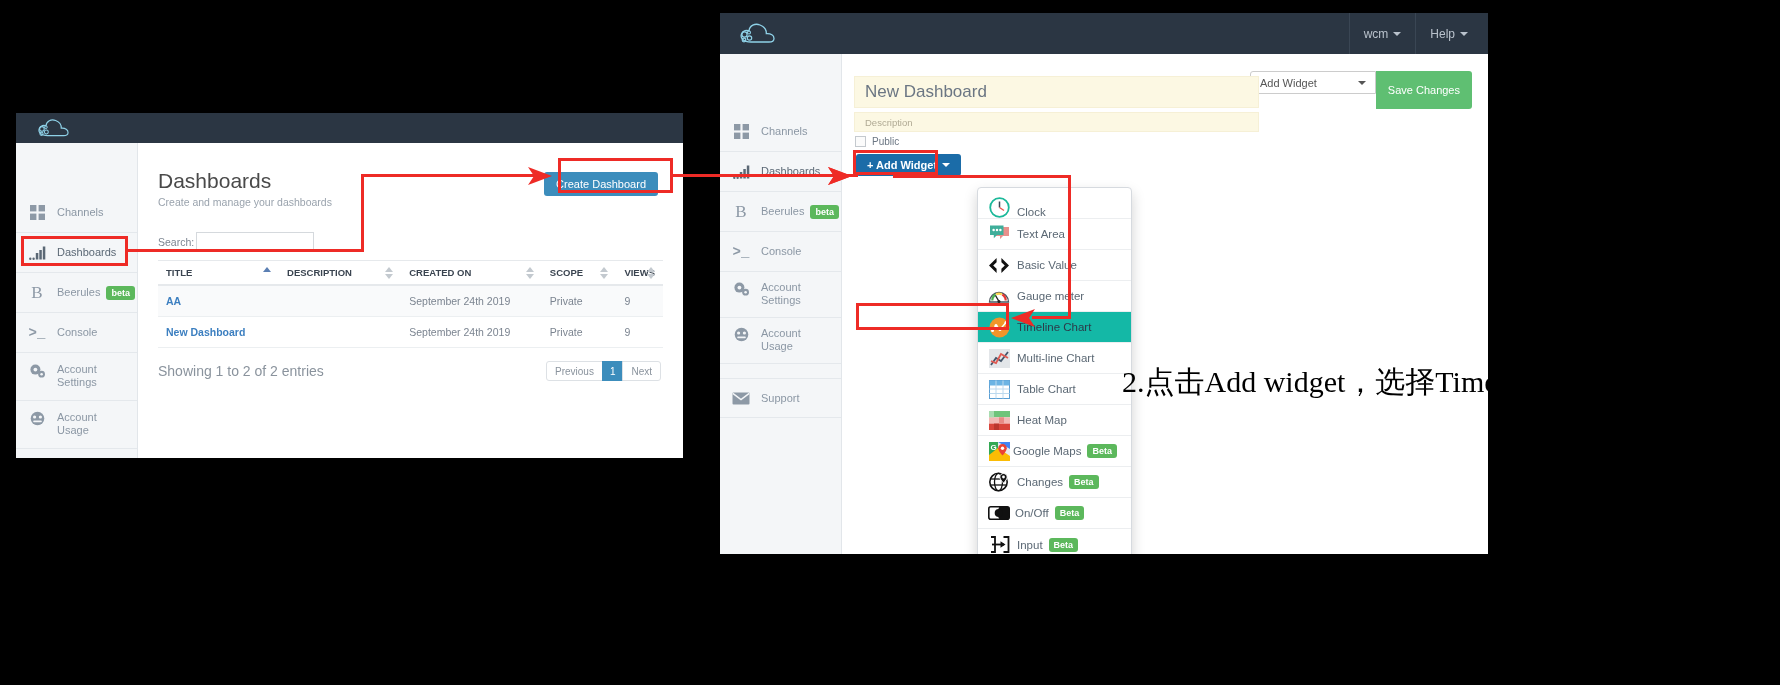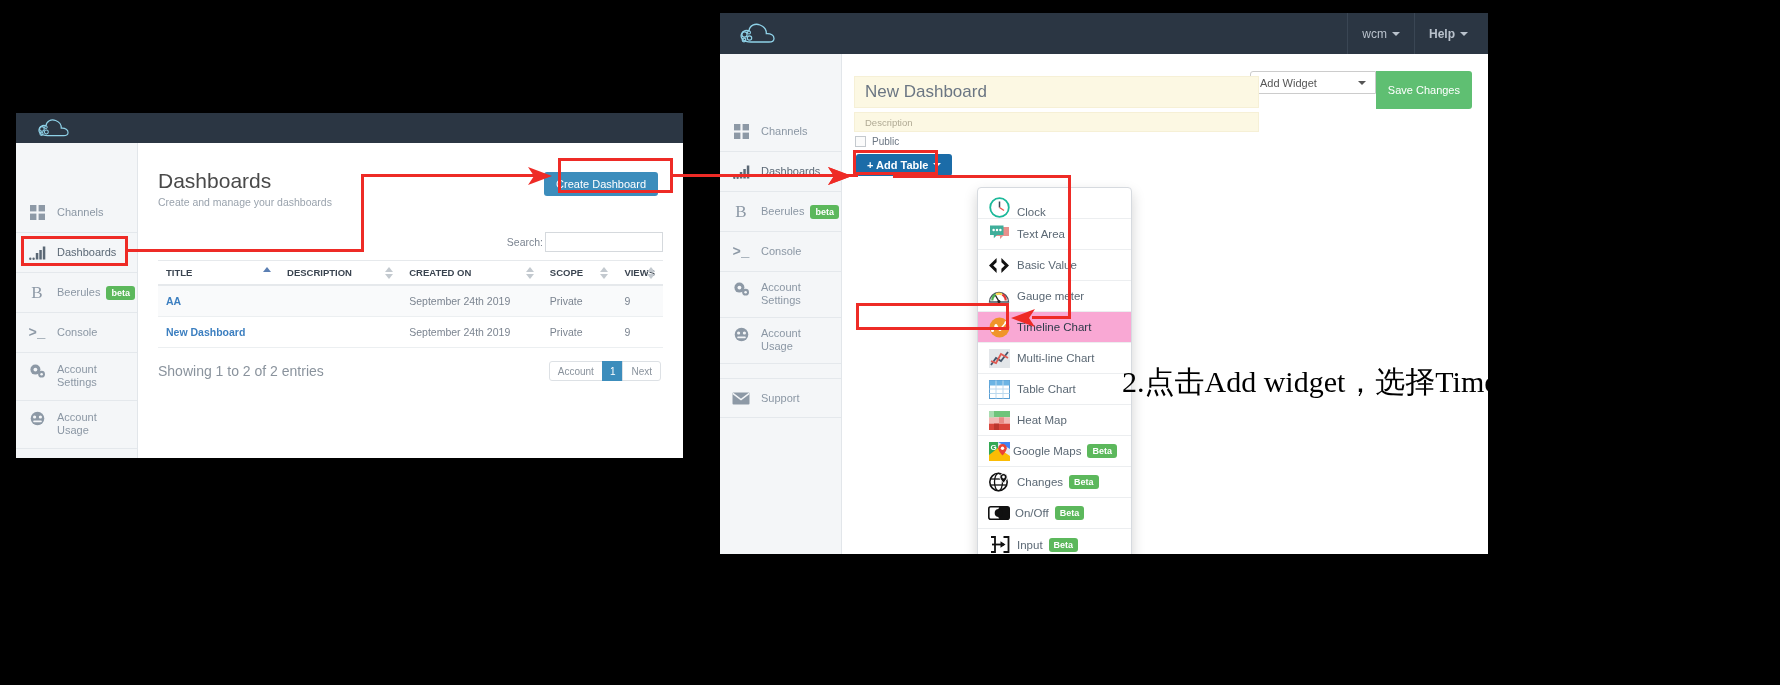--- a/index.html
+++ b/index.html
@@ -70,21 +70,21 @@
   table.dt td.link { color:#3c7fc0; font-weight:bold; }
   table.dt tr.odd td { background:#f9fafb; }
   .sortarrows { position:absolute; right:8px; top:50%; transform:translateY(-50%);
                 display:flex; flex-direction:column; gap:2px; }
   .sortarrows i { display:block; width:0;height:0; border-left:4px solid transparent;
                   border-right:4px solid transparent; }
   .sortarrows i.up { border-bottom:5px solid #c3c9cf; }
   .sortarrows i.dn { border-top:5px solid #c3c9cf; }
   .sortarrows.active i.up { border-bottom-color:#5b7fb3; }
 
-  .search-row { display:flex; align-items:center; justify-content:flex-end; }
+  .search-row { display:flex; align-items:center; }
   .search-label { color:#7b8490; }
   .search-input { border:1px solid #d5d9dd; background:#fff; }
 
   .pager { display:flex; align-items:stretch; }
   .pager .pg { border:1px solid #dde1e5; background:#fff; color:#8a939d;
                display:flex;align-items:center;justify-content:center; margin-left:-1px;}
   .pager .pg.active { background:#3c8dbc; color:#fff; border-color:#3c8dbc; }
 
   
   .field-yellow { background:#fcf8e3; border:1px solid #f6f0d6; display:flex; align-items:center; }
@@ -95,21 +95,21 @@
 
   
   .dropdown-menu {
     position:absolute; background:#fff; border:1px solid #d6dadf;
     border-radius:4px; box-shadow:0 6px 14px rgba(0,0,0,.18);
     overflow:hidden;
   }
   .menu-item { display:flex; align-items:center; border-bottom:1px solid #eceef0;
                color:#5b6874; }
   .menu-item:last-child { border-bottom:none; }
-  .menu-item.selected { background:#f9a8d4; }
+  .menu-item.selected { background:#14b8a6; }
   .menu-item .mi-ico { flex:0 0 auto; display:flex; align-items:center; justify-content:center; }
   .menu-item .mi-lbl { white-space:nowrap; }
 
   
   .hl-box { position:absolute; border:3px solid #ee2b26; pointer-events:none; }
   .ann-line { position:absolute; background:#ee2b26; }
   .ann-text { position:absolute; font-family:"Liberation Serif", serif; color:#000;
               white-space:nowrap; }
 </style>
 </head>
@@ -127,21 +127,21 @@
           <circle cx="12.5" cy="17" r="2.2" fill="none" stroke="#8fd2e8" stroke-width="1.2"></circle>
           <circle cx="7" cy="19" r="1.8" fill="none" stroke="#8fd2e8" stroke-width="1.2"></circle>
           <circle cx="12" cy="11.5" r="1.5" fill="none" stroke="#8fd2e8" stroke-width="1.1"></circle>
         </svg>
       </div>
       <div class="topbar-right">
         <div class="topbar-menu">
           <span>wcm</span>
           <i class="caret"></i>
         </div>
-        <div class="topbar-menu" style="padding-right:20px;font-weight:bold;">
+        <div class="topbar-menu" style="padding-right:20px;">
           <span>Help</span>
           <i class="caret"></i>
         </div>
       </div>
     </div>
 
     <div class="sidebar" style="top:41px; width:122px; bottom:0;">
 
       <div class="side-item" style="height:40px;padding:0 10px;margin-top:58px;">
         <span class="ico" style="width:22px;">
@@ -233,21 +233,21 @@
       <div class="field-yellow desc" style="position:absolute;left:12px;top:58px;width:405px;height:20px;padding:0 10px;font-size:9.5px;">
         <span>Description</span>
       </div>
 
       <div style="position:absolute;left:13px;top:82px;display:flex;align-items:flex-start;">
         <span class="chk"></span>
         <span style="font-size:10px;color:#6b7683;margin-left:6px;">Public</span>
       </div>
 
       <div class="btn btn-darkblue" style="position:absolute;left:14px;top:100px;height:22px;padding:0 10px;font-size:11px;">
-        <span>+ Add Table</span>
+        <span>+ Add Widget</span>
         <i class="caret"></i>
       </div>
 
       <div class="dropdown-menu" style="left:135px; top:133px; width:155px;">
 
         <div class="menu-item" style="height:31px;padding:0 9px;align-items:flex-end;">
           <span class="mi-ico" style="width:24px;">
             <svg width="21" height="21" viewBox="0 0 21 21">
               <circle cx="10.5" cy="10.5" r="9.3" fill="#fff" stroke="#1cb99a" stroke-width="1.8"></circle>
               <line x1="10.5" y1="10.5" x2="10.5" y2="4.5" stroke="#3b4a57" stroke-width="1.5"></line>
@@ -552,21 +552,21 @@
             <td style="font-size:10.5px;padding:9px 8px;">Private</td>
             <td style="font-size:10.5px;padding:9px 8px;">9</td>
           </tr>
         </tbody>
       </table>
 
       <div style="display:flex;align-items:center;justify-content:space-between;margin-top:13px;">
         <span style="font-size:14px;color:#8a939d;">Showing 1 to 2 of 2 entries</span>
         <div class="pager" style="margin-right:2px;">
           <div class="pg" style="height:20px;padding:0 8px;font-size:10px;border-radius:3px 0 0 3px;">
-            <span>Account</span>
+            <span>Previous</span>
           </div>
           <div class="pg active" style="height:20px;min-width:20px;padding:0 7px;font-size:10px;">
             <span>1</span>
           </div>
           <div class="pg" style="height:20px;padding:4px 8px;font-size:10px;border-radius:0 3px 3px 0;">
             <span>Next</span>
           </div>
         </div>
       </div>
     </div>

